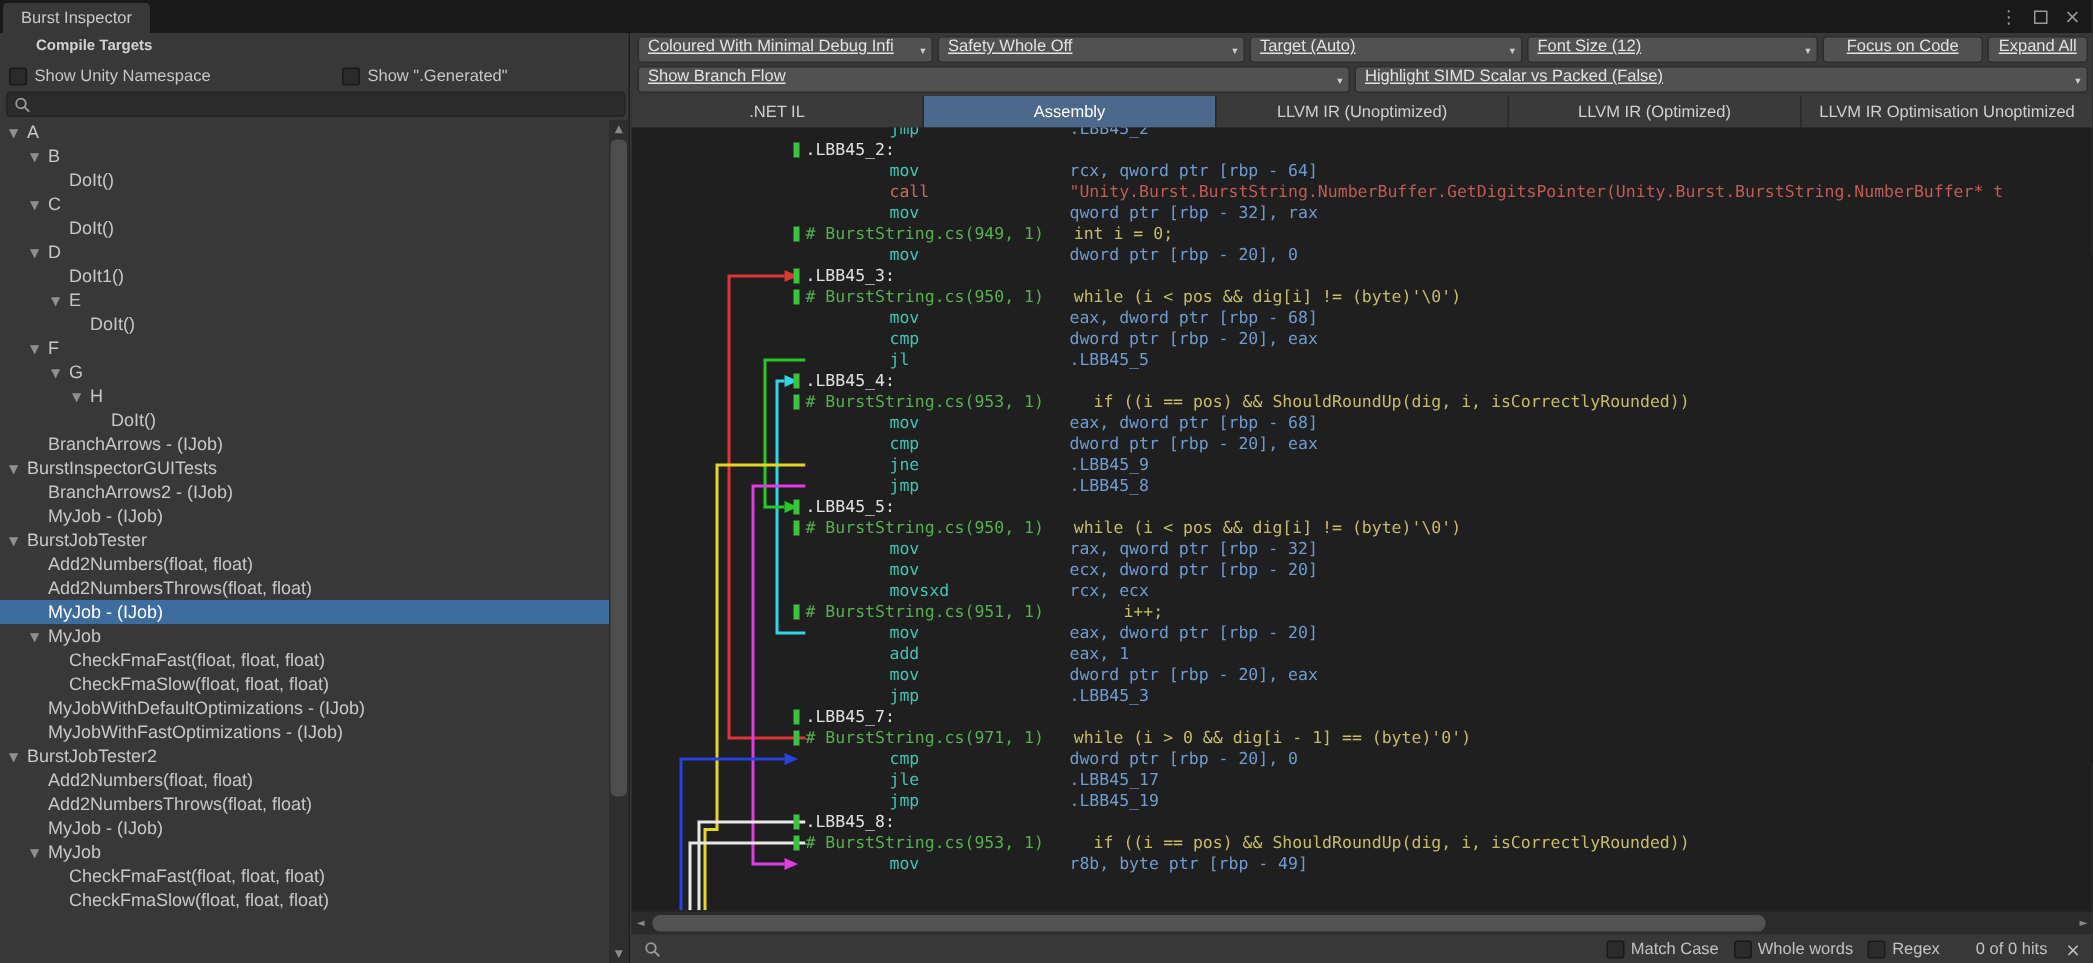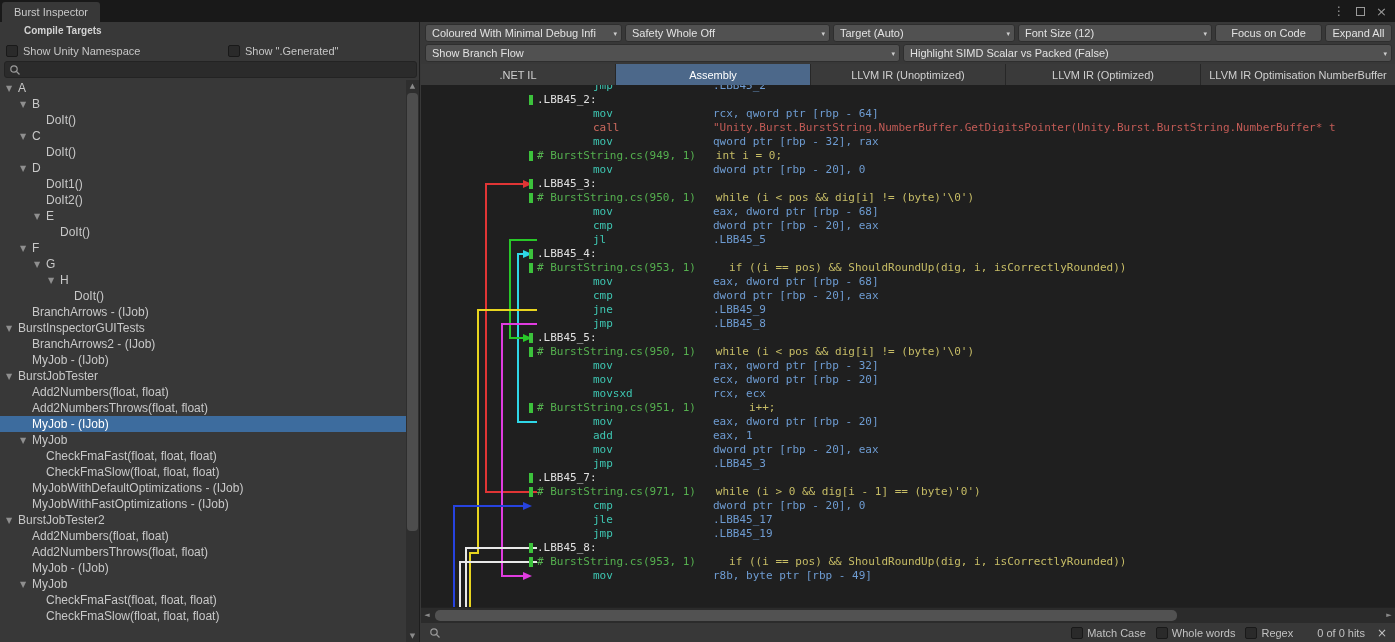--- a/index.html
+++ b/index.html
@@ -35,22 +35,22 @@
   .vscroll{position:absolute;top:58px;right:0;width:13px;bottom:0;background:#2e2e2e;}
   .vs-btn{height:12px;line-height:12px;text-align:center;color:#8a8a8a;font-size:7px;font-family:"DejaVu Sans",sans-serif;}
   .vs-down{position:absolute;bottom:0;left:0;right:0;}
   .vs-thumb{position:absolute;top:13px;left:1px;right:1px;height:438px;background:#4d4d4d;border-radius:4px;}
 
   
   .right{position:absolute;top:22px;left:421px;right:0;bottom:0;background:#383838;}
   .row1,.row2{position:absolute;left:4px;right:3px;height:18px;display:flex;gap:3px;}
   .row1{top:2px;} .row2{top:22px;}
   .dd,.btn{height:18px;background:#515151;border:1px solid #2e2e2e;border-radius:3px;color:#e2e2e2;
-    font-size:11px;display:flex;align-items:center;padding:0 14px 0 6px;position:relative;
-    overflow:hidden;white-space:nowrap;}
+    font-size:11px;display:flex;align-items:flex-start;padding:0 14px 0 6px;position:relative;
+    overflow:hidden;white-space:nowrap;text-decoration:underline;}
   .btn{justify-content:center;padding:0 6px;}
   .dd-arrow{position:absolute;right:4px;top:5px;color:#cfcfcf;font-size:7px;font-family:"DejaVu Sans",sans-serif;}
   .row1>*:nth-child(1){width:197px;flex:0 0 auto;}
   .row1>*:nth-child(2){width:205px;flex:0 0 auto;}
   .row1>*:nth-child(3){width:182px;flex:0 0 auto;}
   .row1>*:nth-child(4){width:194px;flex:0 0 auto;}
   .row1>*:nth-child(5){width:107px;flex:0 0 auto;}
   .row1>*:nth-child(6){flex:1;}
   .row2>*:nth-child(1){width:475px;flex:0 0 auto;}
   .row2>*:nth-child(2){flex:1;}
@@ -128,21 +128,20 @@
     </div>
 
     <div class="tree">
         <div class="tree-row" style="padding-left: 6px;"><span class="fold">▼</span><span class="tree-label">A</span></div>
         <div class="tree-row" style="padding-left: 20px;"><span class="fold">▼</span><span class="tree-label">B</span></div>
         <div class="tree-row" style="padding-left: 34px;"><span class="fold"></span><span class="tree-label">DoIt()</span></div>
         <div class="tree-row" style="padding-left: 20px;"><span class="fold">▼</span><span class="tree-label">C</span></div>
         <div class="tree-row" style="padding-left: 34px;"><span class="fold"></span><span class="tree-label">DoIt()</span></div>
         <div class="tree-row" style="padding-left: 20px;"><span class="fold">▼</span><span class="tree-label">D</span></div>
         <div class="tree-row" style="padding-left: 34px;"><span class="fold"></span><span class="tree-label">DoIt1()</span></div>
-        <div class="tree-row" style="padding-left: 34px;"><span class="fold"></span><span class="tree-label">DoIt2()</span></div>
         <div class="tree-row" style="padding-left: 34px;"><span class="fold">▼</span><span class="tree-label">E</span></div>
         <div class="tree-row" style="padding-left: 48px;"><span class="fold"></span><span class="tree-label">DoIt()</span></div>
         <div class="tree-row" style="padding-left: 20px;"><span class="fold">▼</span><span class="tree-label">F</span></div>
         <div class="tree-row" style="padding-left: 34px;"><span class="fold">▼</span><span class="tree-label">G</span></div>
         <div class="tree-row" style="padding-left: 48px;"><span class="fold">▼</span><span class="tree-label">H</span></div>
         <div class="tree-row" style="padding-left: 62px;"><span class="fold"></span><span class="tree-label">DoIt()</span></div>
         <div class="tree-row" style="padding-left: 20px;"><span class="fold"></span><span class="tree-label">BranchArrows - (IJob)</span></div>
         <div class="tree-row" style="padding-left: 6px;"><span class="fold">▼</span><span class="tree-label">BurstInspectorGUITests</span></div>
         <div class="tree-row" style="padding-left: 20px;"><span class="fold"></span><span class="tree-label">BranchArrows2 - (IJob)</span></div>
         <div class="tree-row" style="padding-left: 20px;"><span class="fold"></span><span class="tree-label">MyJob - (IJob)</span></div>
@@ -204,21 +203,21 @@
         <div class="dd">
           <span class="ctl-label">Highlight SIMD Scalar vs Packed (False)</span>
           <span class="dd-arrow">▾</span>
         </div>
       </div>
     <div class="tabbar">
         <div class="tab">.NET IL</div>
         <div class="tab active">Assembly</div>
         <div class="tab">LLVM IR (Unoptimized)</div>
         <div class="tab">LLVM IR (Optimized)</div>
-        <div class="tab">LLVM IR Optimisation NumberBuffer</div>
+        <div class="tab">LLVM IR Optimisation Unoptimized</div>
       </div>
 
     <div class="code">
       <svg class="arrows" width="116" height="522">
           <polyline points="116,407 65,407 65,99 102,99" fill="none" stroke="#e03535" stroke-width="2"></polyline>
           <polygon points="102,95 102,103 111,99" fill="#e03535"></polygon>
           <polyline points="116,337 97,337 97,169 102,169" fill="none" stroke="#2fd7e7" stroke-width="2"></polyline>
           <polygon points="102,165 102,173 111,169" fill="#2fd7e7"></polygon>
           <polyline points="116,155 89,155 89,253 102,253" fill="none" stroke="#28c828" stroke-width="2"></polyline>
           <polygon points="102,249 102,257 111,253" fill="#28c828"></polygon>

